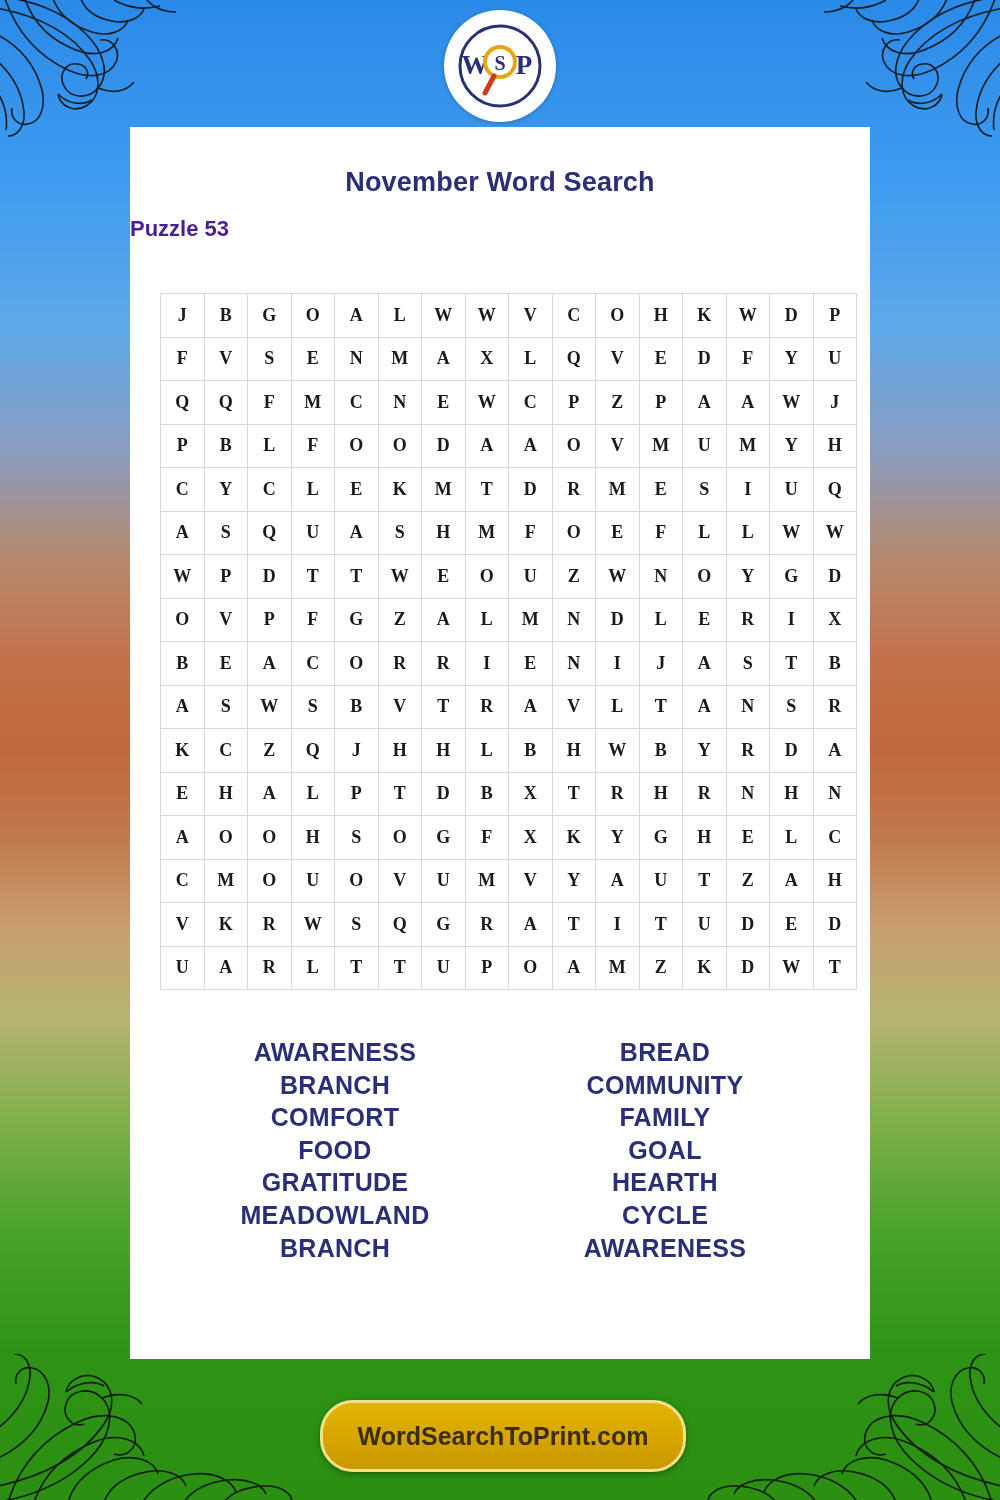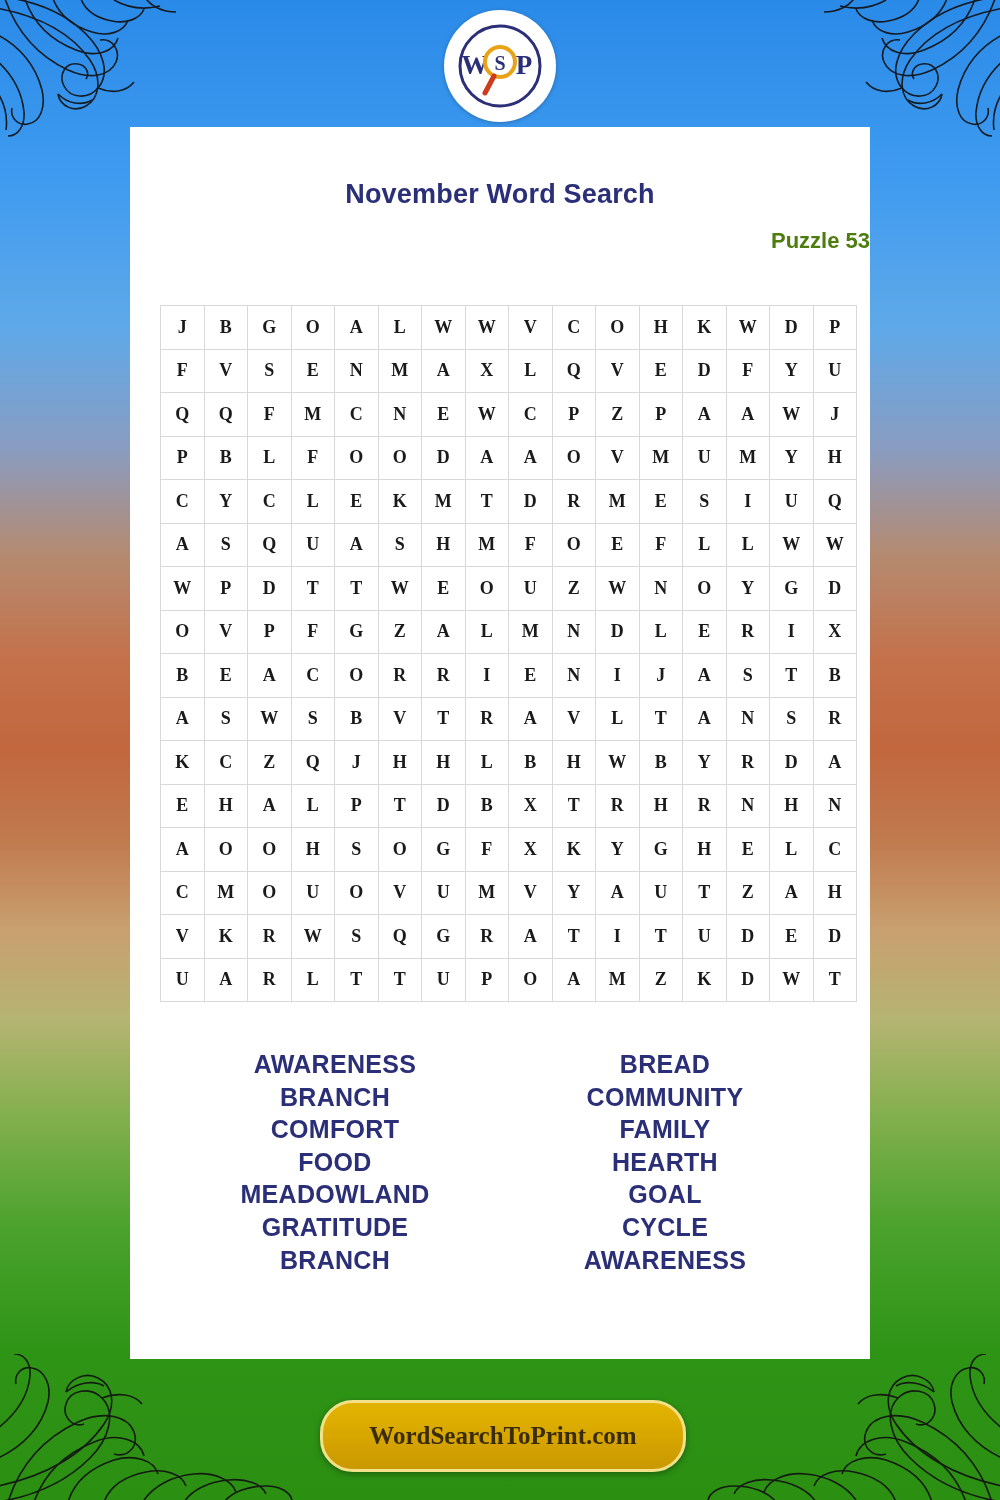--- a/index.html
+++ b/index.html
@@ -71,26 +71,26 @@
     width: 740px;
     height: 1232px;
     background: #ffffff;
   }
 
   #title {
     text-align: center;
     color: #2b2f78;
     font-size: 27px;
     font-weight: bold;
-    margin-top: 52px;
+    margin-top: 40px;
     letter-spacing: 0.2px;
   }
   #subtitle {
-    text-align: right;
-    color: #4d7c0f;
+    text-align: left;
+    color: #4c1d95;
     font-size: 22px;
     font-weight: bold;
     margin-top: 18px;
   }
 
   
   #grid-wrap {
     margin: 51px auto 0 auto;
     width: 680px;
   }
@@ -145,21 +145,20 @@
     box-shadow: 0 2px 6px rgba(0,0,0,0.35);
     display: flex;
     align-items: center;
     justify-content: center;
     cursor: pointer;
   }
   #footer-btn span {
     color: #3a2c05;
     font-size: 25px;
     font-weight: bold;
-    font-family: Liberation Serif, serif;
   }
 </style>
 </head>
 <body>
 
 <div id="page">
 
   <div class="flourish fl-tl">
     <svg width="210" height="150" viewBox="0 0 210 150" fill="none" stroke="#121212" stroke-width="1.6">
       <path d="M2 2 C40 6 70 18 92 40 C110 58 116 80 104 94 C94 106 76 104 70 92 C64 80 72 68 84 70 C92 71 96 79 92 85"></path>
@@ -538,30 +537,30 @@
           </tbody>
       </table>
     </div>
 
     <div id="words">
       <div class="wcol" id="wcol-left">
           <div class="word">AWARENESS</div>
           <div class="word">BRANCH</div>
           <div class="word">COMFORT</div>
           <div class="word">FOOD</div>
+          <div class="word">GRATITUDE</div>
           <div class="word">MEADOWLAND</div>
-          <div class="word">GRATITUDE</div>
           <div class="word">BRANCH</div>
         </div>
       <div class="wcol" id="wcol-right">
           <div class="word">BREAD</div>
           <div class="word">COMMUNITY</div>
           <div class="word">FAMILY</div>
+          <div class="word">GOAL</div>
           <div class="word">HEARTH</div>
-          <div class="word">GOAL</div>
           <div class="word">CYCLE</div>
           <div class="word">AWARENESS</div>
         </div>
     </div>
   </div>
 
   <div id="footer-btn">
     <span>WordSearchToPrint.com</span>
   </div>
 

